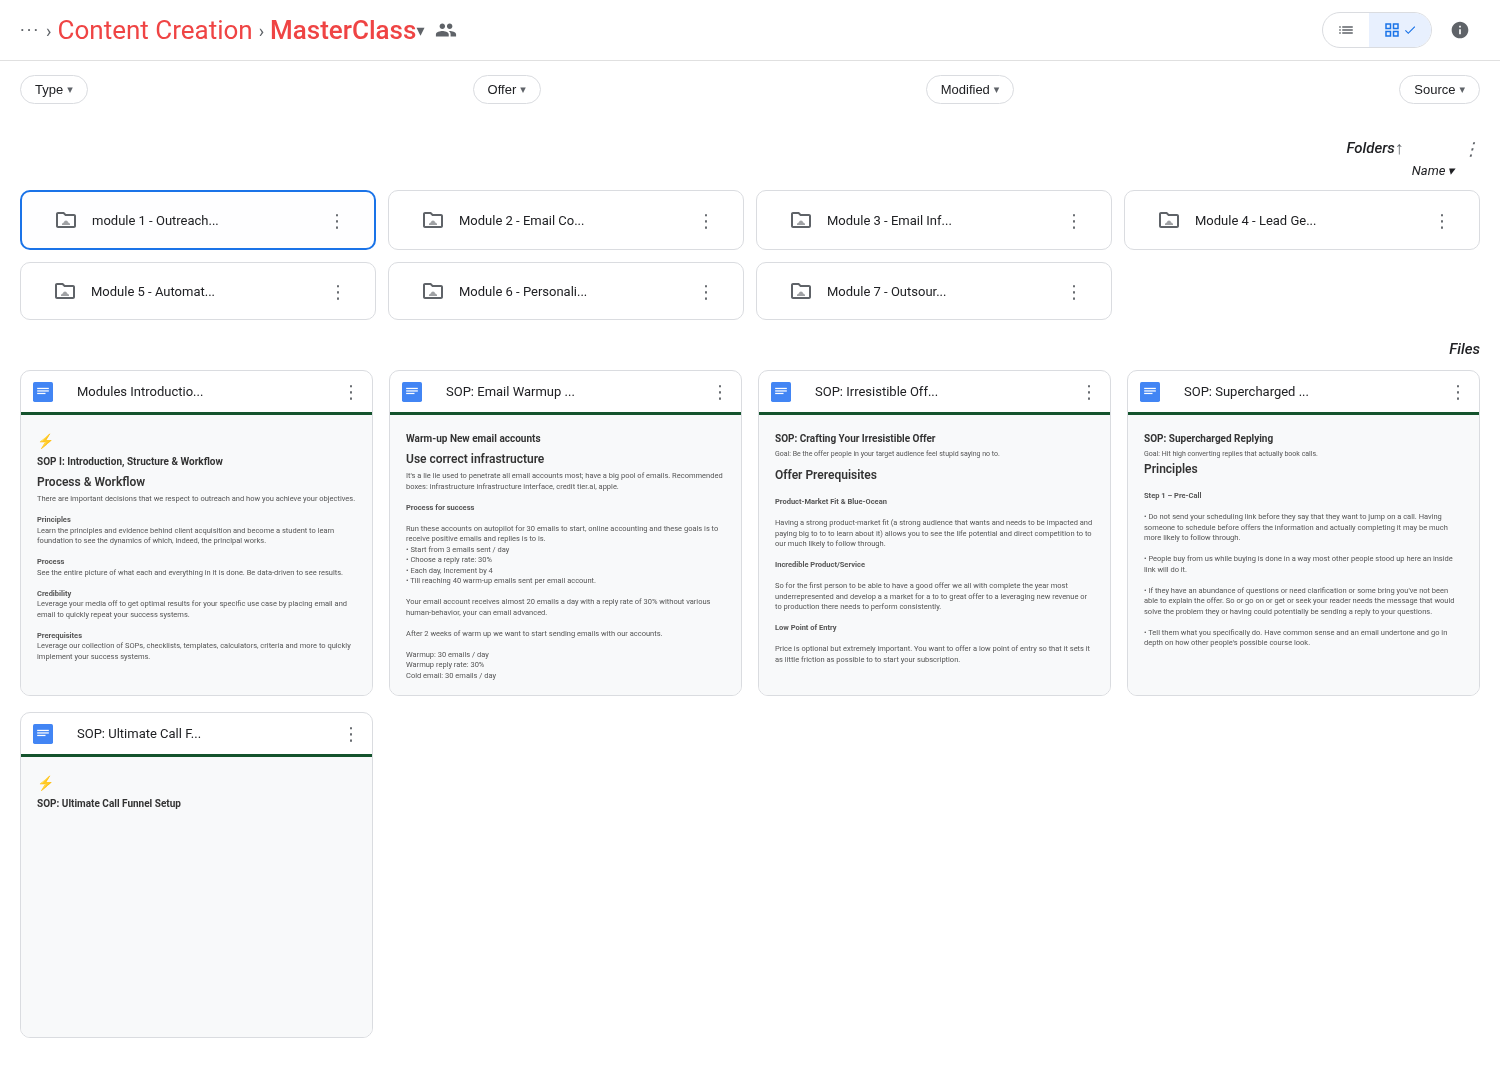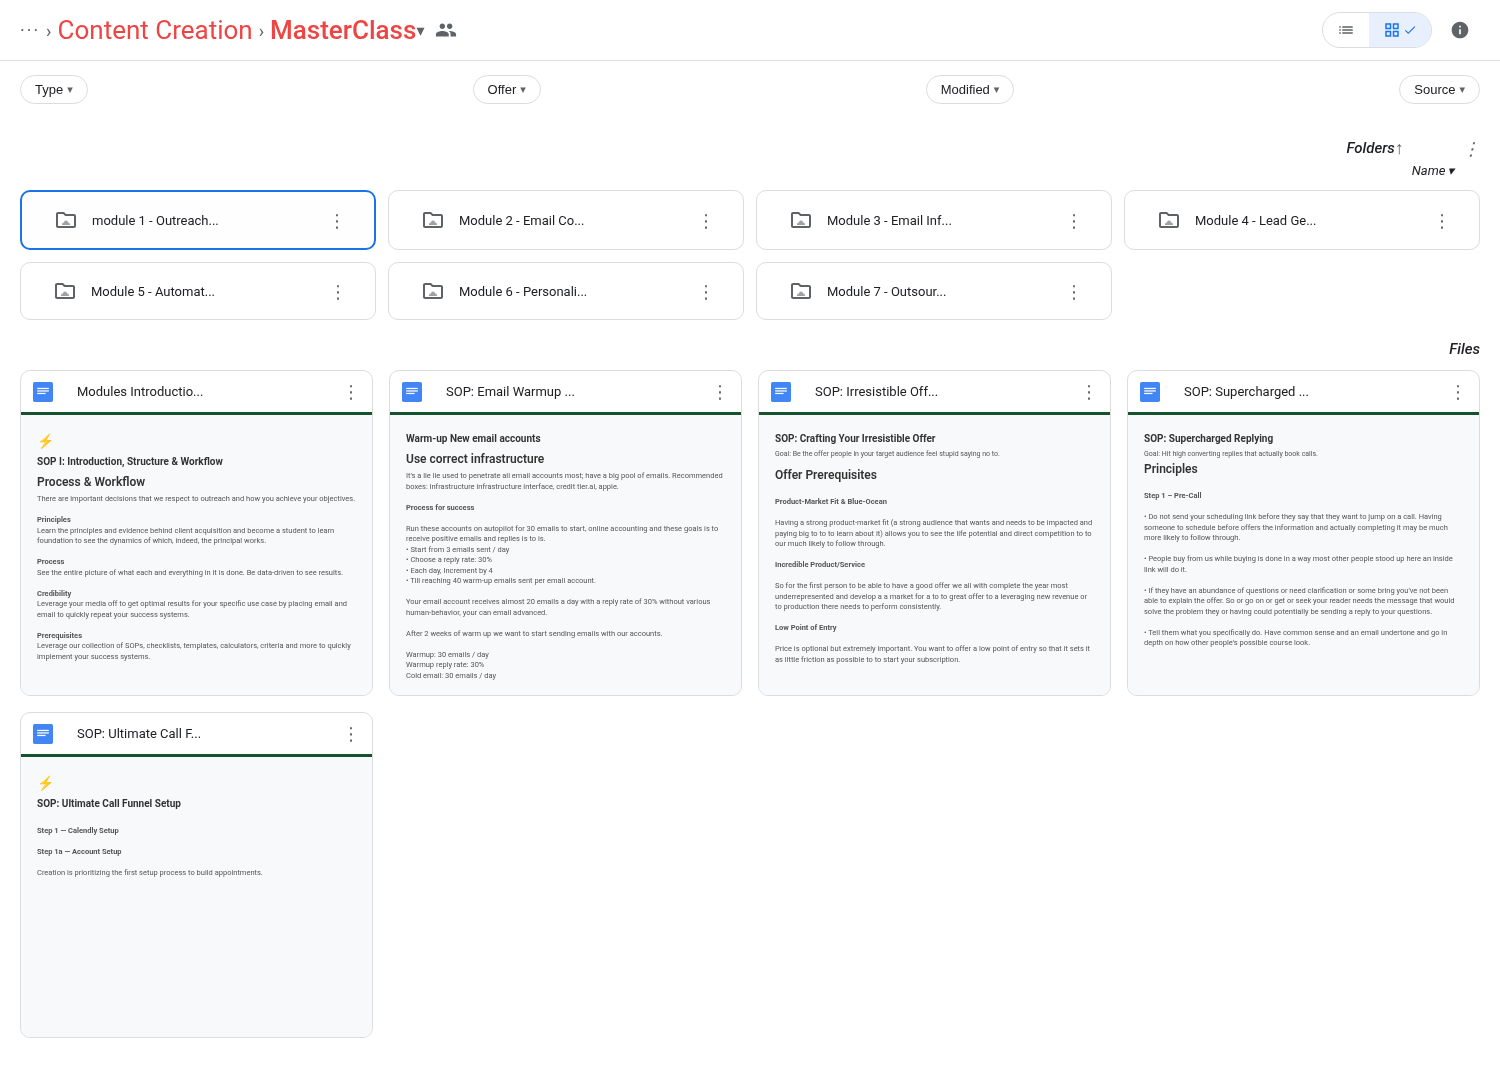--- a/index.html
+++ b/index.html
@@ -555,22 +555,17 @@
             <rect x="5" y="7" width="14" height="1.5" fill="white"></rect>
             <rect x="5" y="10" width="14" height="1.5" fill="white"></rect>
             <rect x="5" y="13" width="10" height="1.5" fill="white"></rect>
           </svg>
           <span class="file-name">SOP: Ultimate Call F...</span>
           <span class="file-more">⋮</span>
         </div>
         <div class="file-preview">
           <div class="preview-bolt">⚡</div>
           <div class="preview-title">SOP: Ultimate Call Funnel Setup</div>
-          <div class="preview-text">
-            <br><strong>Step 1 — Calendly Setup</strong><br><br>
-            <strong>Step 1a — Account Setup</strong><br><br>
-            Creation is prioritizing the first setup process to build appointments.
-          </div>
         </div>
       </div>
     </div>
   </div>
 </div>
 
 </body></html>

